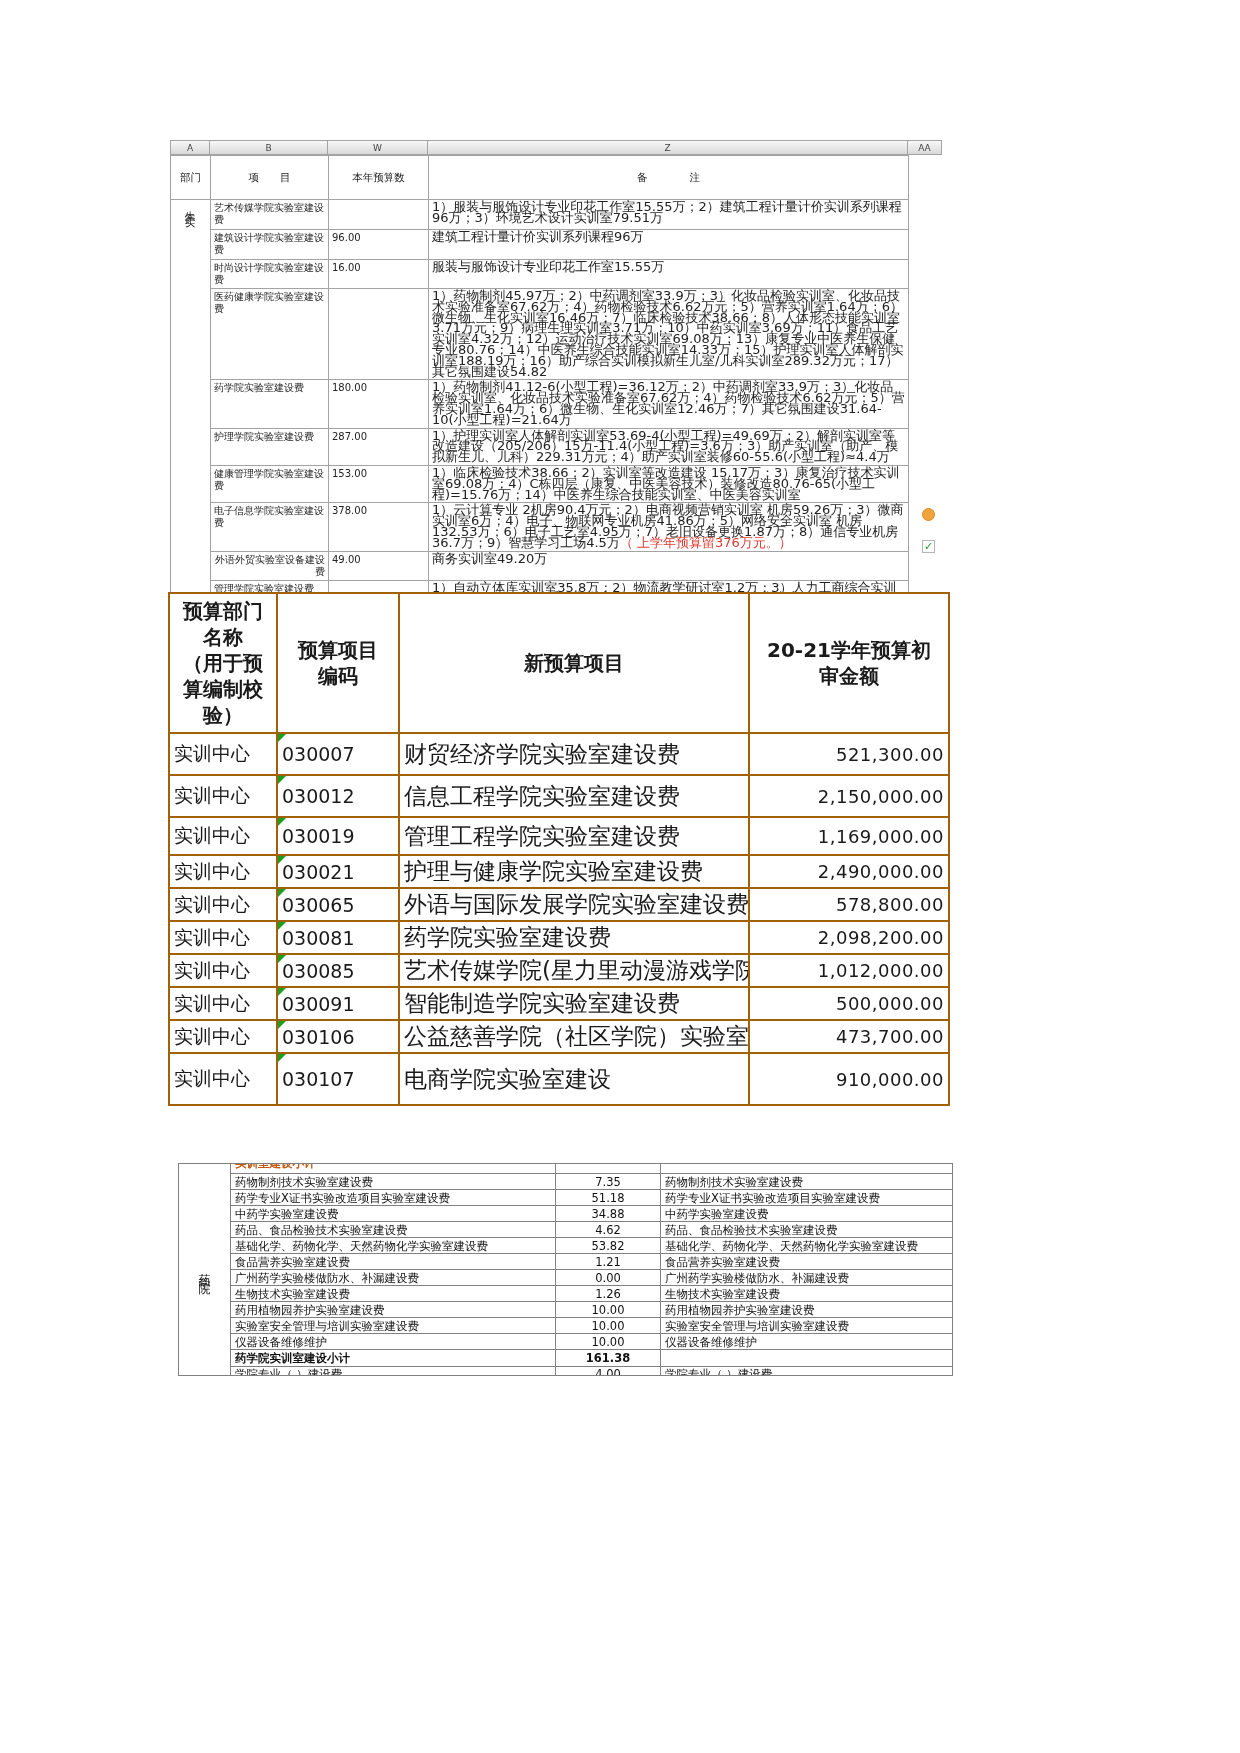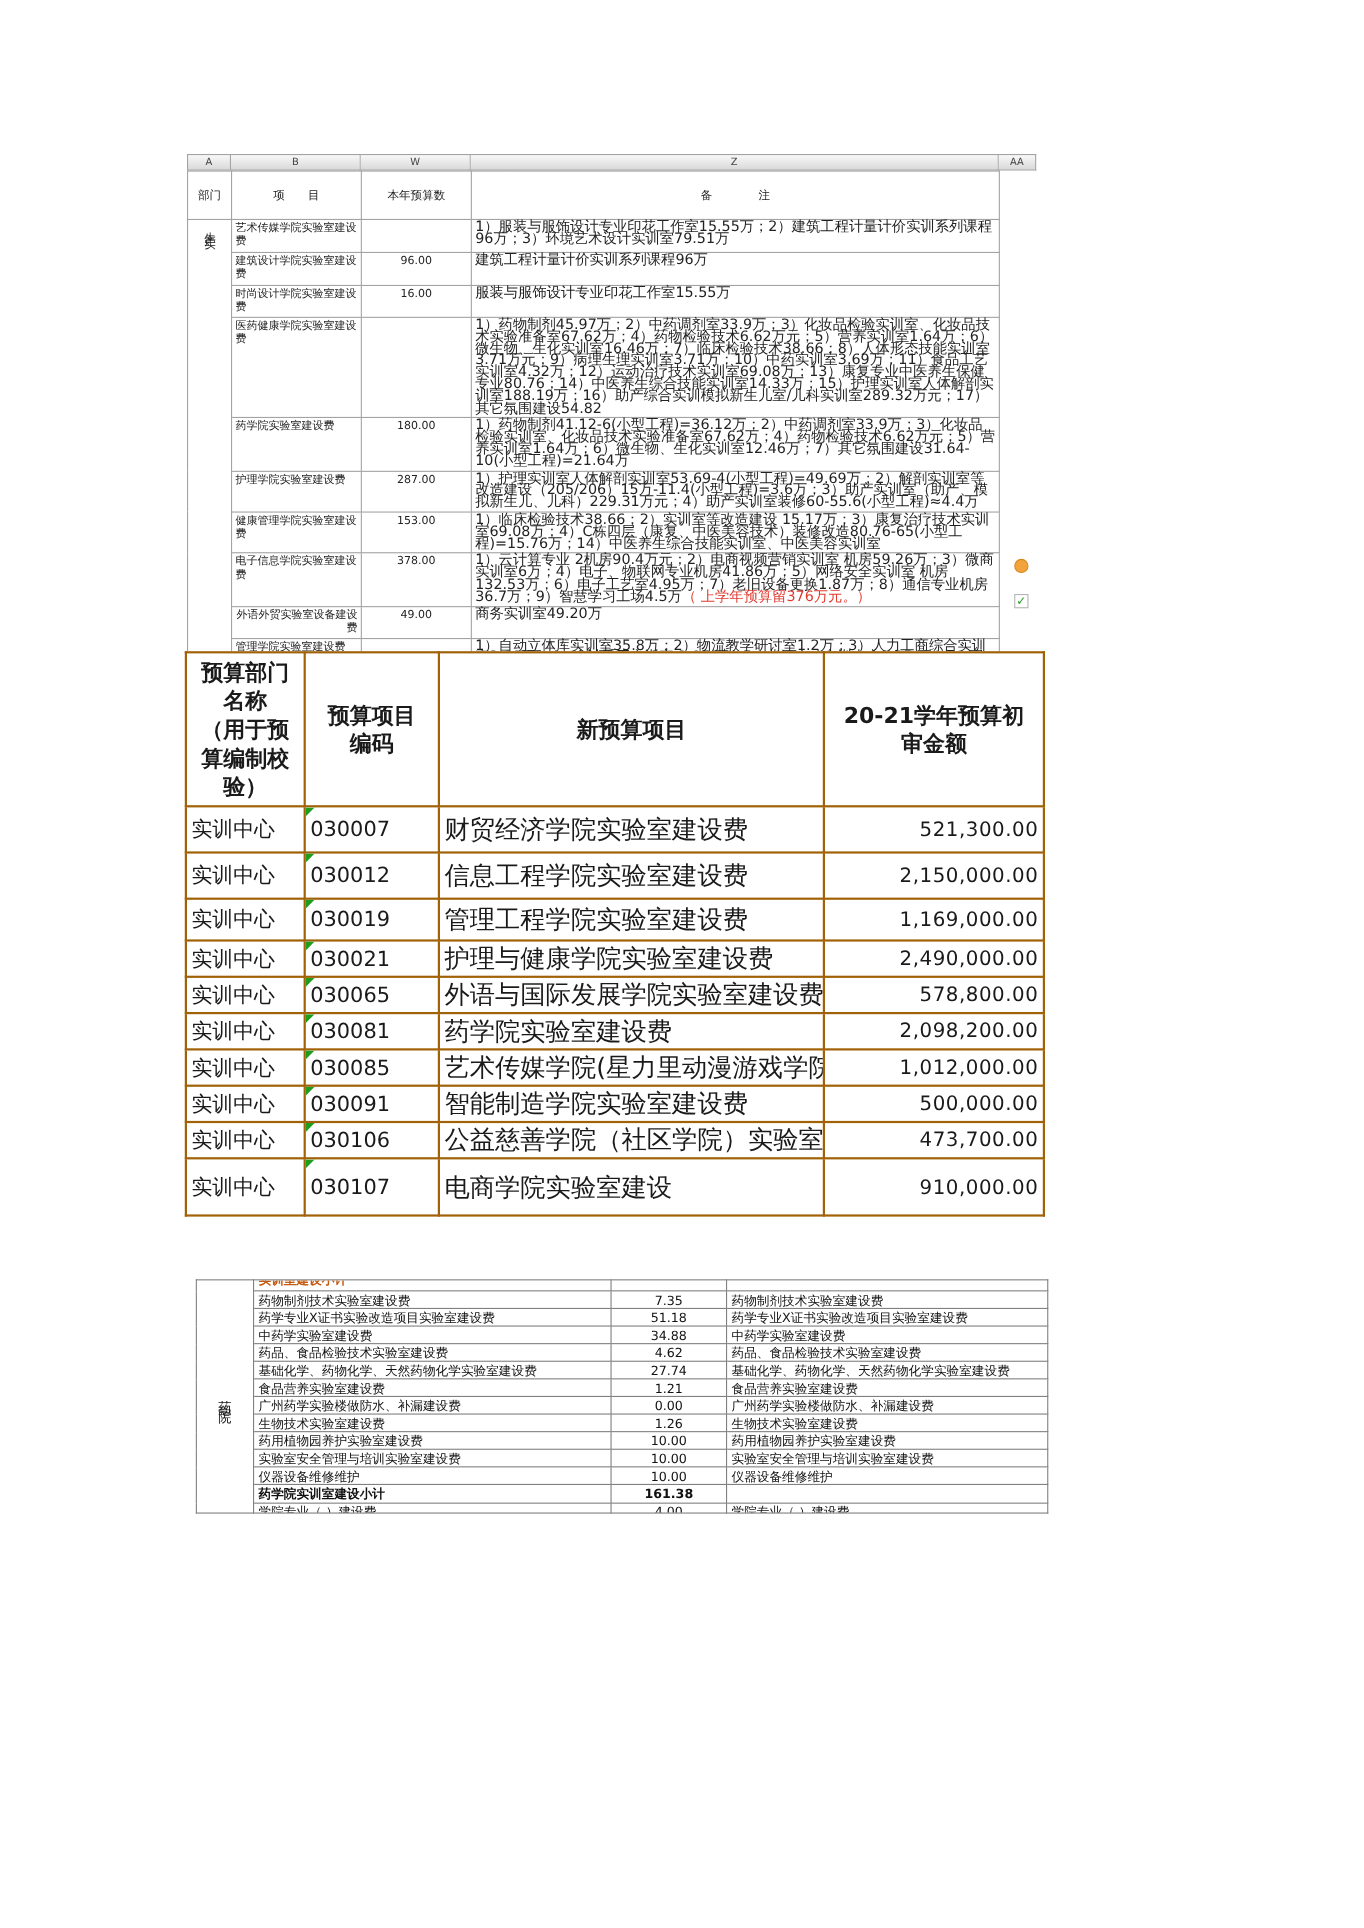--- a/index.html
+++ b/index.html
@@ -15,21 +15,21 @@
   .ch:first-child{border-left:1px solid #a3a3a3}
   .ch:nth-child(1){width:40px}.ch:nth-child(2){width:118px}.ch:nth-child(3){width:100px}
   .ch:nth-child(4){width:480px}.ch:nth-child(5){width:34px}
   .grid1{border-collapse:collapse;table-layout:fixed;width:738px}
   .grid1 col.wA{width:40px}.grid1 col.wB{width:118px}.grid1 col.wW{width:100px}.grid1 col.wZ{width:480px}
   .grid1 th,.grid1 td{border:1px solid #a3a3a3;vertical-align:top;padding:2px 3px}
   .grid1 thead th{height:44px;font-weight:400;font-size:10.5px;text-align:center;vertical-align:middle;color:#222}
   .cA{vertical-align:bottom;text-align:center;padding-bottom:8px}
   .vert{writing-mode:vertical-lr;text-orientation:upright;font-size:10.5px;letter-spacing:3px;margin:0 auto}
   .cB{font-size:10px;color:#222;line-height:12px}
-  .cW{font-size:10px;text-align:center;padding-right:5px;color:#222}
+  .cW{font-size:10px;text-align:left;padding-right:5px;color:#222}
   .cZ{font-size:13px;line-height:10.8px;color:#222;padding:2px 4px}
   .red{color:#e03a2f}
   .sideicons{position:absolute;left:752px;top:368px;width:20px}
   .ic-orange{width:13px;height:13px;border-radius:50%;background:#f2a33c;border:1px solid #d98a1f;margin-bottom:19px}
   .ic-green{width:13px;height:13px;background:#fff;border:1px solid #b5b5b5;color:#1f9d1f;
             font-size:11px;line-height:11px;text-align:center;font-weight:700}
 
   
   .s2{position:absolute;left:168px;top:592px;width:784px;background:#fff}
   .grid2{border-collapse:collapse;table-layout:fixed;width:780px;border:2px solid #000}
@@ -276,21 +276,21 @@
             <td class="c3-val">34.88</td>
             <td class="c3-name2">中药学实验室建设费</td>
           </tr>
           <tr>
             <td class="c3-name">药品、食品检验技术实验室建设费</td>
             <td class="c3-val">4.62</td>
             <td class="c3-name2">药品、食品检验技术实验室建设费</td>
           </tr>
           <tr>
             <td class="c3-name">基础化学、药物化学、天然药物化学实验室建设费</td>
-            <td class="c3-val">27.74</td>
+            <td class="c3-val">53.82</td>
             <td class="c3-name2">基础化学、药物化学、天然药物化学实验室建设费</td>
           </tr>
           <tr>
             <td class="c3-name">食品营养实验室建设费</td>
             <td class="c3-val">1.21</td>
             <td class="c3-name2">食品营养实验室建设费</td>
           </tr>
           <tr>
             <td class="c3-name">广州药学实验楼做防水、补漏建设费</td>
             <td class="c3-val">0.00</td>

